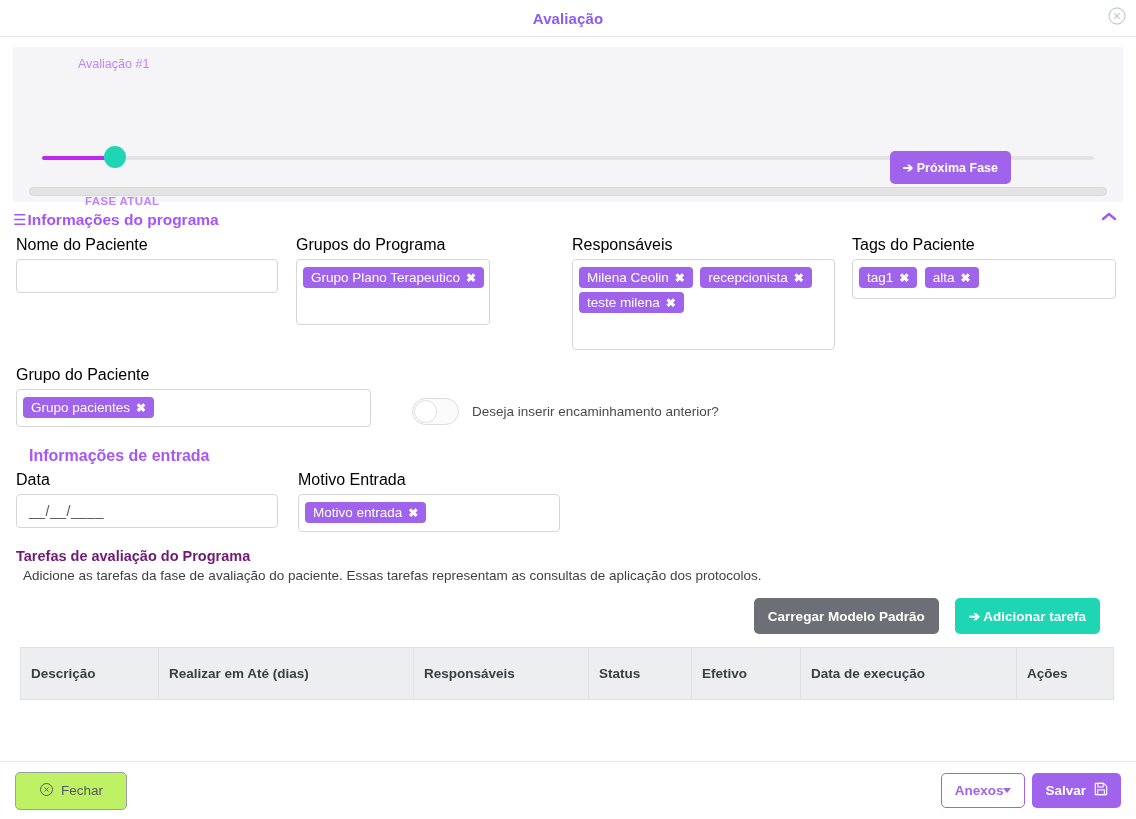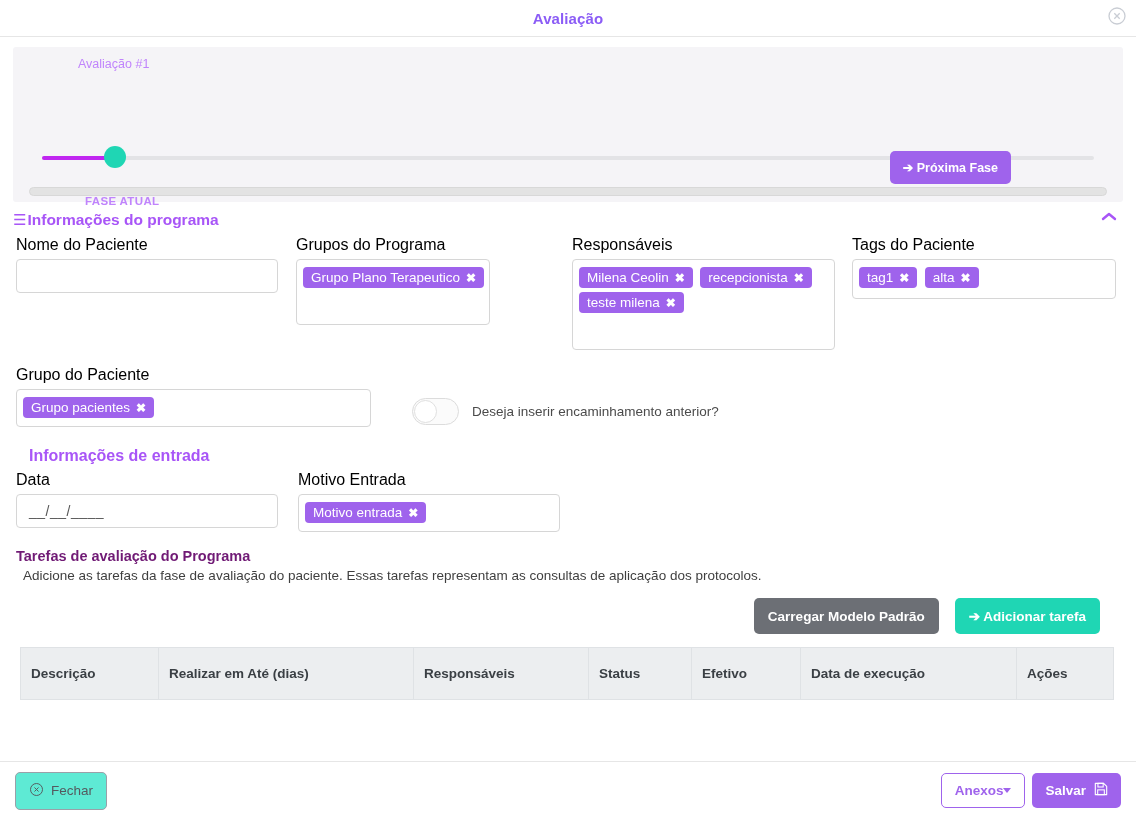--- a/index.html
+++ b/index.html
@@ -156,23 +156,23 @@
     color: #3a3f44; font-size: 13.5px; font-weight: 700; text-align: left;
     padding: 15px 10px; height: 52px;
   }
 
   
   .footer {
     flex: 0 0 58px; height: 58px; border-top: 1px solid #e6e6e6;
     display: flex; align-items: center; padding: 0 15px; background: #fff;
   }
   .btn-close {
-    background: #5eead4; border: 1px solid #9aa0a8; border-radius: 5px;
+    background: #bef264; border: 1px solid #9aa0a8; border-radius: 5px;
     color: #55595f; font-family: inherit; font-size: 13.5px;
-    padding: 9px 13px; cursor: pointer; display: inline-flex; align-items: center; gap: 7px;
+    padding: 9px 23px; cursor: pointer; display: inline-flex; align-items: center; gap: 7px;
   }
   .spacer { flex: 1; }
   .btn-anexos {
     background: #fff; border: 1px solid #9f63ec; border-radius: 5px;
     color: #9f63ec; font-family: inherit; font-size: 13.5px; font-weight: 700;
     padding: 9px 13px; cursor: pointer; display: inline-flex; align-items: center; 
     margin-right: 7px;
   }
   .caret { border-left: 4px solid transparent; border-right: 4px solid transparent; border-top: 5px solid #9f63ec; }
   .btn-salvar {

